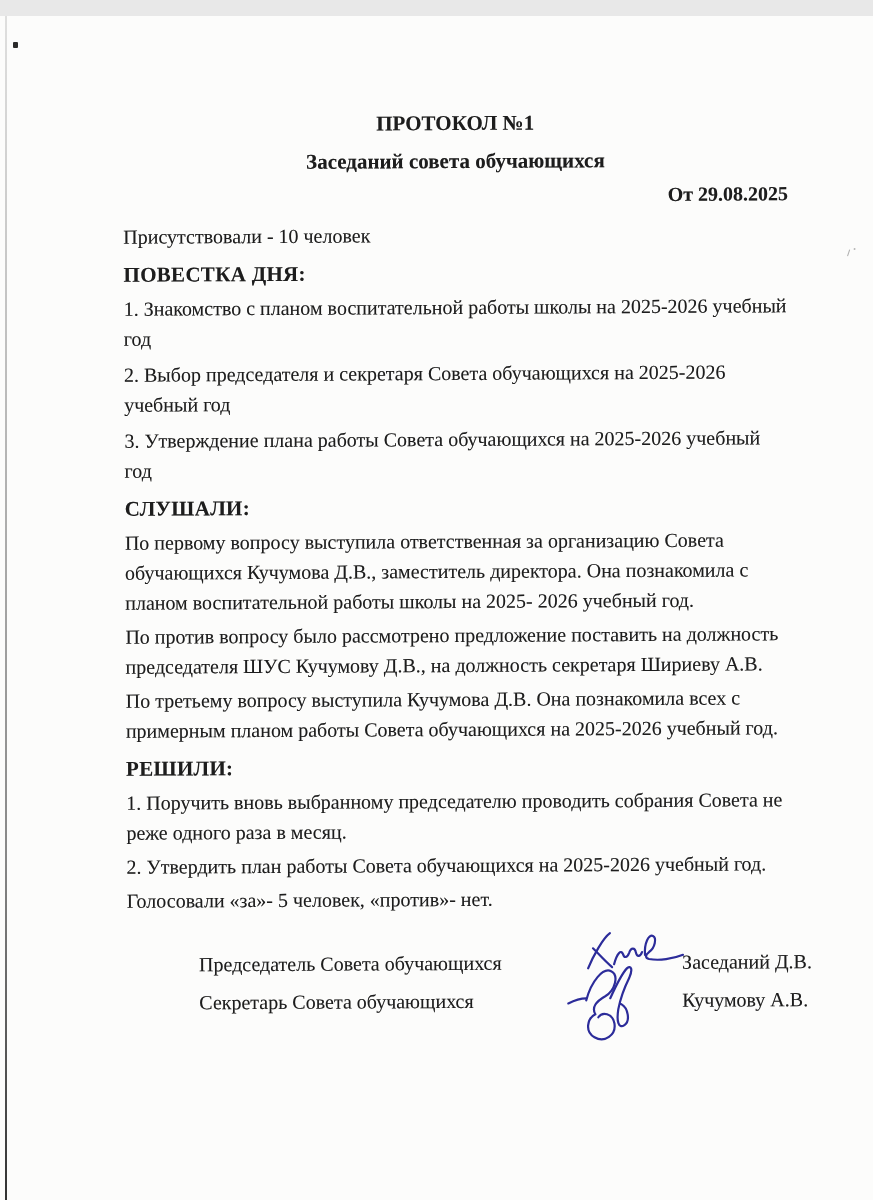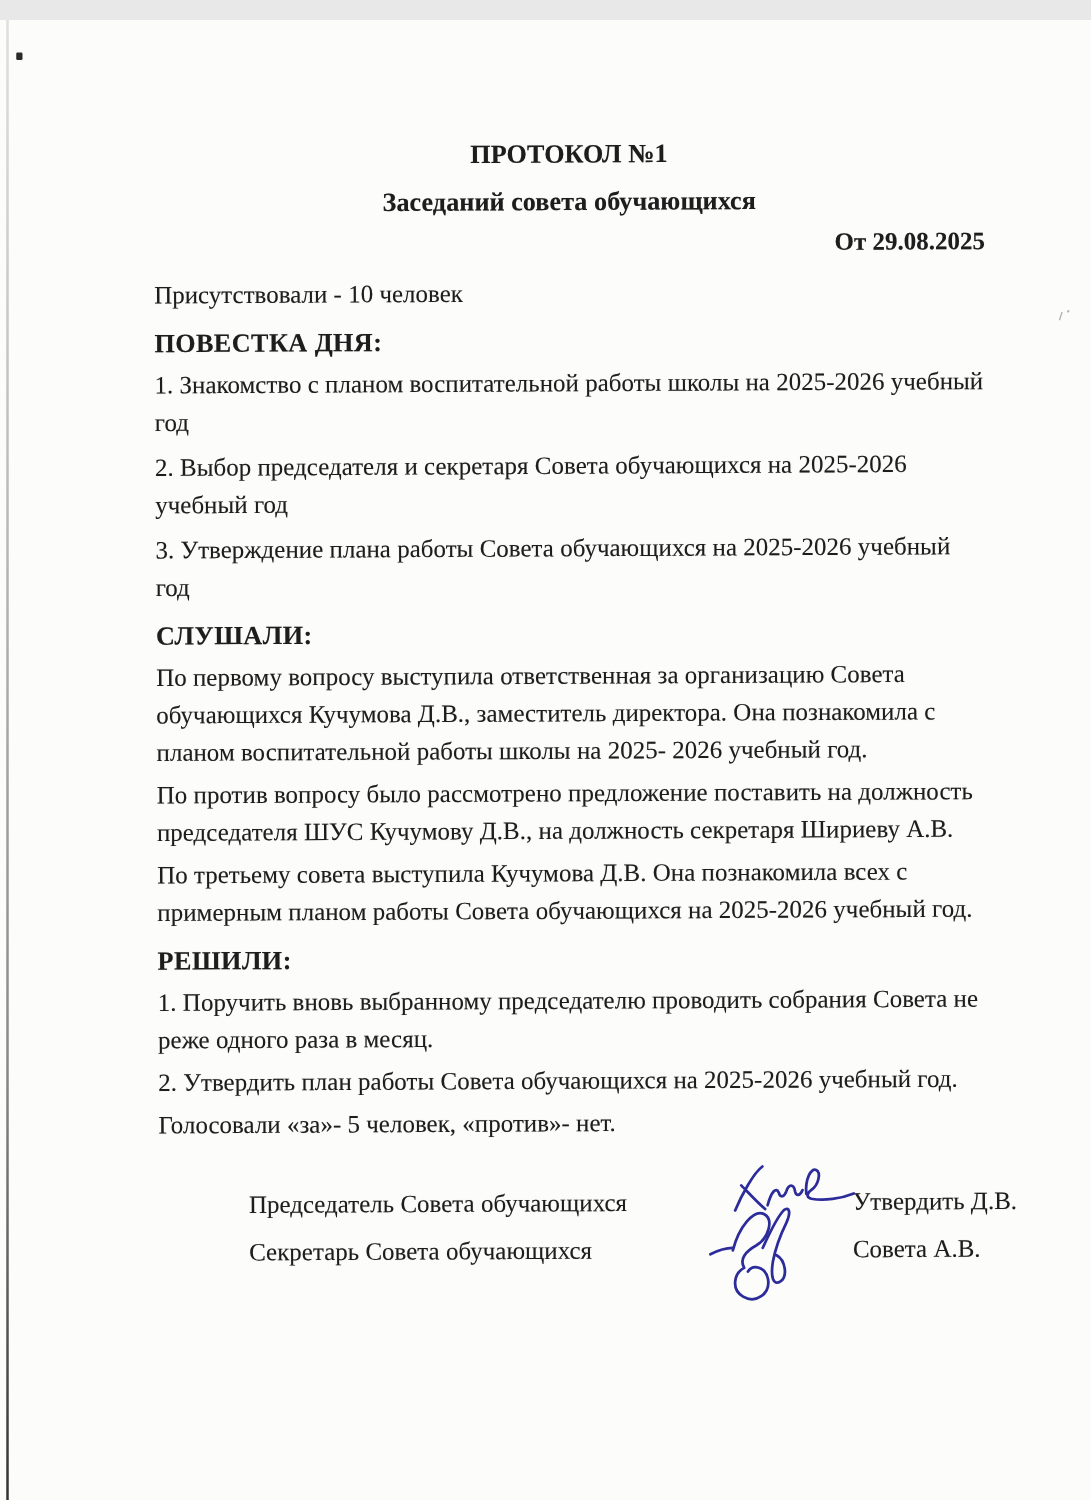--- a/index.html
+++ b/index.html
@@ -86,37 +86,37 @@
     <div class="attendees">Присутствовали - 10 человек</div>
 
     <div class="section-heading">ПОВЕСТКА ДНЯ:</div>
     <div class="para item1">1. Знакомство с планом воспитательной работы школы на 2025-2026 учебный год</div>
     <div class="para item2">2. Выбор председателя и секретаря Совета обучающихся на 2025-2026 учебный год</div>
     <div class="para item3">3. Утверждение плана работы Совета обучающихся на 2025-2026 учебный год</div>
 
     <div class="section-heading">СЛУШАЛИ:</div>
     <div class="para"><span class="lead-underline">По первому вопросу</span><span> выступила ответственная за организацию Совета обучающихся Кучумова Д.В., заместитель директора. Она познакомила с планом воспитательной работы школы на 2025- 2026 учебный год.</span></div>
     <div class="para"><span class="lead-underline">По против вопросу</span><span> было рассмотрено предложение поставить на должность председателя ШУС Кучумову Д.В., на должность секретаря Шириеву А.В.</span></div>
-    <div class="para"><span>По третьему совета</span><span> выступила Кучумова Д.В. Она познакомила всех с примерным планом работы Совета обучающихся на 2025-2026 учебный год.</span></div>
+    <div class="para"><span>По третьему вопросу</span><span> выступила Кучумова Д.В. Она познакомила всех с примерным планом работы Совета обучающихся на 2025-2026 учебный год.</span></div>
 
     <div class="section-heading">РЕШИЛИ:</div>
     <div class="para">1. Поручить вновь выбранному председателю проводить собрания Совета не реже одного раза в месяц.</div>
     <div class="para">2. Утвердить план работы Совета обучающихся на 2025-2026 учебный год.</div>
     <div class="para">Голосовали «за»- 5 человек, «против»- нет.</div>
 
     <div class="signatures">
 
       <div class="sig-row">
         <span class="sig-role">Председатель Совета обучающихся</span>
-        <span class="sig-name">Утвердить Д.В.</span>
+        <span class="sig-name">Заседаний Д.В.</span>
       </div>
 
       <div class="sig-row">
         <span class="sig-role">Секретарь Совета обучающихся</span>
-        <span class="sig-name">Совета А.В.</span>
+        <span class="sig-name">Кучумову А.В.</span>
       </div>
 
       <svg class="sig-ink sig-ink-1" viewBox="0 0 108 52" fill="none" stroke="currentColor" stroke-width="2.2" stroke-linecap="round" stroke-linejoin="round">
         <path d="M7,42 C12,30 22,12 29,7"></path>
         <path d="M12,22 C17,27 24,35 31,41"></path>
         <path d="M33,38 C36,27 40,23 42,28 C43,32 46,32 48,27 C50,21 54,21 55,27 C56,31 59,31 61,26"></path>
         <path d="M64,29 C63,17 68,8 72,10 C76,12 74,22 68,26 C64,29 64,32 68,33 C78,35 92,33 102,29"></path>
       </svg>
 
       <svg class="sig-ink sig-ink-2" viewBox="0 0 92 82" fill="none" stroke="currentColor" stroke-width="2.2" stroke-linecap="round" stroke-linejoin="round">

